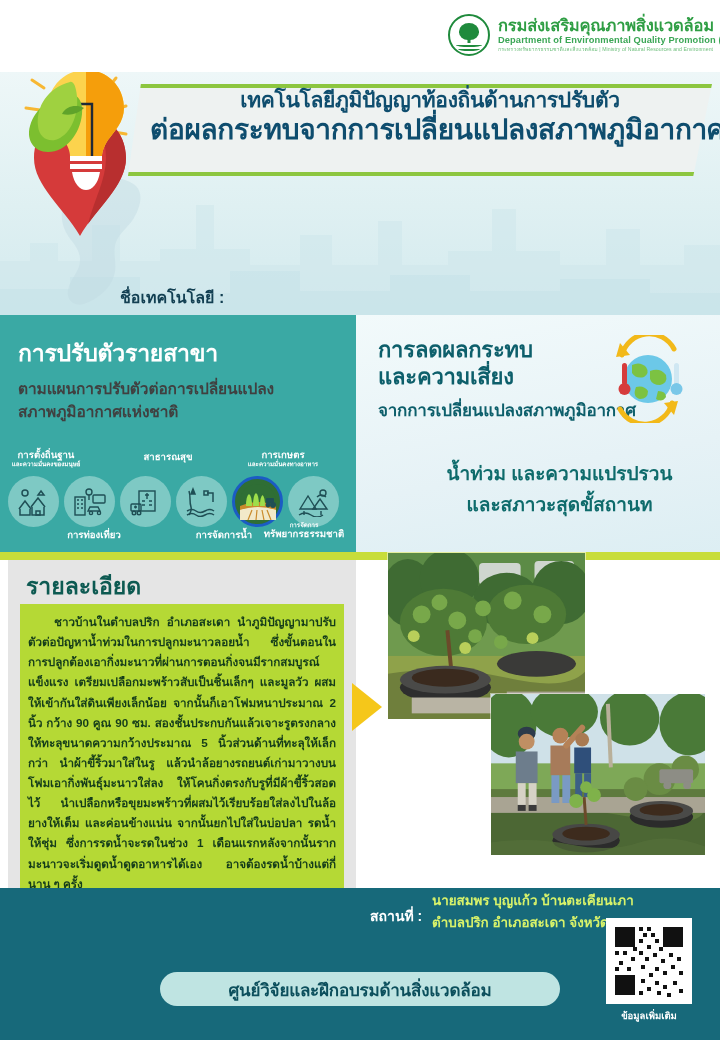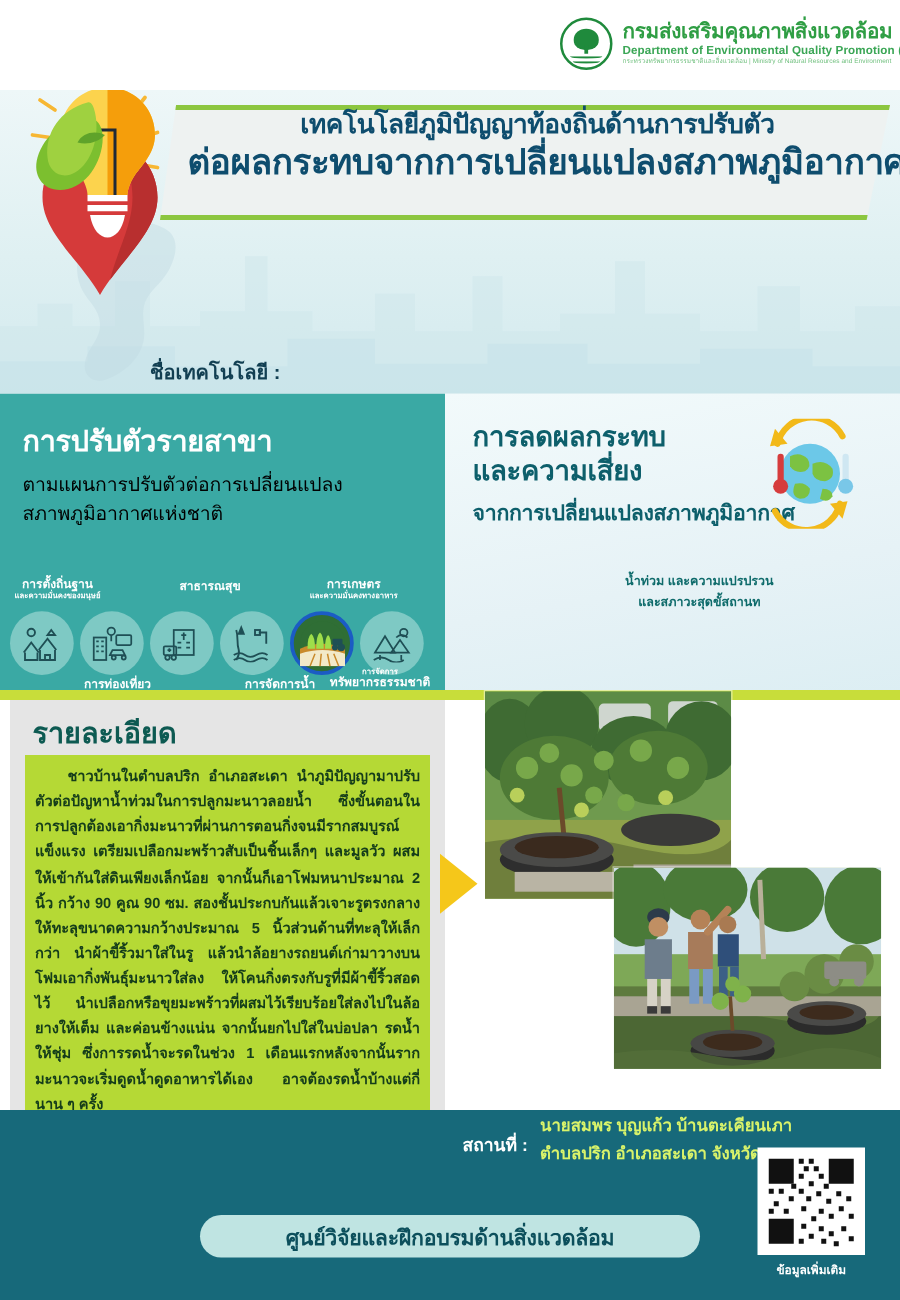--- a/index.html
+++ b/index.html
@@ -100,25 +100,25 @@
   
   .panel-left {
     position: absolute; left: 0; top: 315px; width: 356px; height: 245px;
     background: #3aa9a4;
     padding: 20px 0 0 18px;
   }
   .panel-left h2 {
     font-size: 23px; color: #ffffff; font-weight: 700; letter-spacing: -0.2px;
   }
   .panel-left .sub {
-    font-size: 15.5px; color: #000000; font-weight: 400; line-height: 1.5;
+    font-size: 15.5px; color: #404040; font-weight: 700; line-height: 1.5;
     margin-top: 6px; letter-spacing: -0.1px;
   }
   .sectors {
-    position: absolute; left: 0; top: 148px; width: 424px; height: 110px;
+    position: absolute; left: 0; top: 135px; width: 424px; height: 110px;
   }
   .s-lbl {
     position: absolute; text-align: center; color: #ffffff; font-weight: 700;
     line-height: 1.1;
   }
   .s-lbl .big { font-size: 9.6px; display: block; }
   .s-lbl .small { font-size: 6.2px; display: block; font-weight: 700; }
   .icon-row {
     position: absolute; left: 8px; top: 26px;
     display: flex; gap: 5px; align-items: center;
@@ -141,21 +141,21 @@
   .panel-right h2 {
     font-size: 22px; color: #0d5f6b; font-weight: 700; line-height: 1.22;
     letter-spacing: -0.2px;
   }
   .panel-right .sub2 {
     font-size: 17px; color: #0d5f6b; font-weight: 700; margin-top: 5px;
     letter-spacing: -0.2px;
   }
   .impact-lines {
     position: absolute; left: 0; top: 143px; width: 364px; text-align: center;
-    color: #0e6b6b; font-weight: 700; font-size: 10px; line-height: 1.65; padding-left: 43px;
+    color: #0e6b6b; font-weight: 700; font-size: 19px; line-height: 1.65; padding-left: 43px;
   }
   .globe-badge {
     position: absolute; right: 26px; top: 20px; width: 96px; height: 88px;
   }
 
   
   .detail-block {
     position: absolute; left: 8px; top: 560px; width: 348px; height: 375px;
     background: #e5e5e5;
   }

